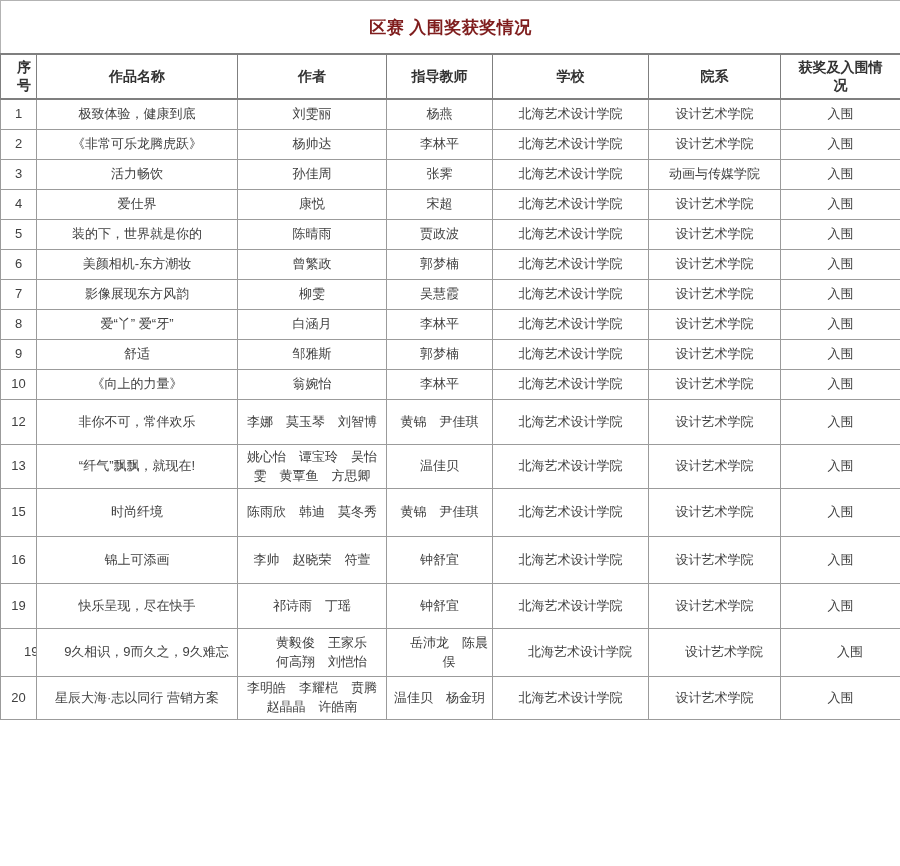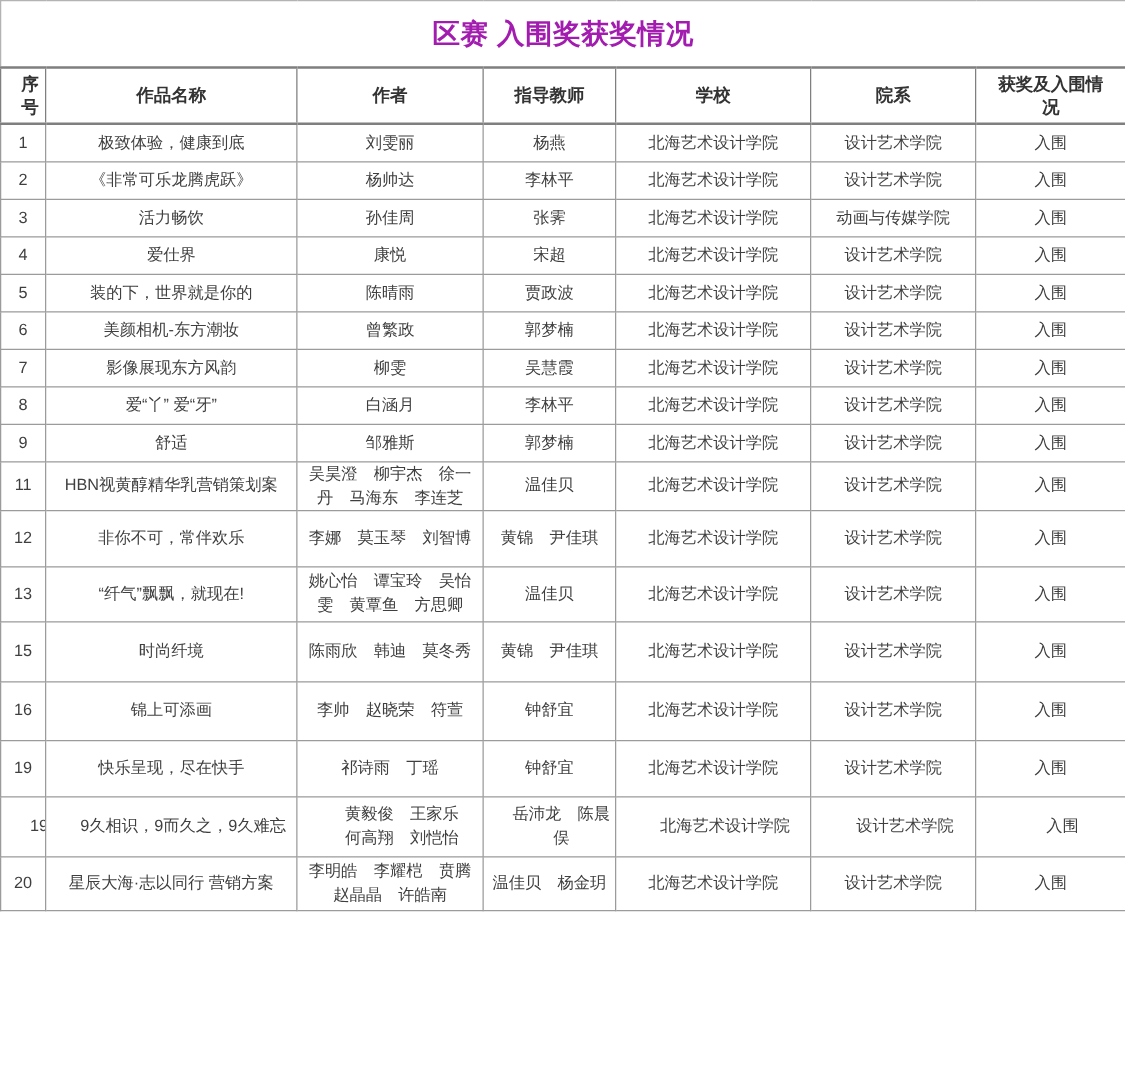--- a/index.html
+++ b/index.html
@@ -22,23 +22,23 @@
   }
   table.awards td, table.awards th {
     overflow: hidden;
     vertical-align: middle;
     text-align: center;
     background: #ffffff;
   }
   
   tr.title-row td {
     height: 50px;
-    font-size: 22px;
+    font-size: 17px;
     font-weight: bold;
-    color: #a21caf;
+    color: #7f1d1d;
     border: 1px solid #b3b3b3;
     border-bottom: none;
     letter-spacing: 0.5px;
   }
   
   tr.header-row th {
     height: 43px;
     font-size: 14px;
     font-weight: bold;
     color: #333333;
@@ -174,25 +174,24 @@
         <tr>
     <td class="c-no">9</td>
     <td class="c-title">舒适</td>
     <td class="c-authors">邹雅斯</td>
     <td class="c-teachers">郭梦楠</td>
     <td class="c-school">北海艺术设计学院</td>
     <td class="c-dept">设计艺术学院</td>
     <td class="c-award">入围</td>
   </tr>
         <tr>
-    <td class="c-no">11</td>
-    <td class="c-title">HBN视黄醇精华乳营销策划案</td>
-    <td class="c-authors">吴昊澄　柳宇杰　徐一
-丹　马海东　李连芝</td>
-    <td class="c-teachers">温佳贝</td>
+    <td class="c-no">10</td>
+    <td class="c-title">《向上的力量》</td>
+    <td class="c-authors">翁婉怡</td>
+    <td class="c-teachers">李林平</td>
     <td class="c-school">北海艺术设计学院</td>
     <td class="c-dept">设计艺术学院</td>
     <td class="c-award">入围</td>
   </tr>
         <tr>
     <td class="c-no">12</td>
     <td class="c-title">非你不可，常伴欢乐</td>
     <td class="c-authors">李娜　莫玉琴　刘智博</td>
     <td class="c-teachers">黄锦　尹佳琪</td>
     <td class="c-school">北海艺术设计学院</td>

